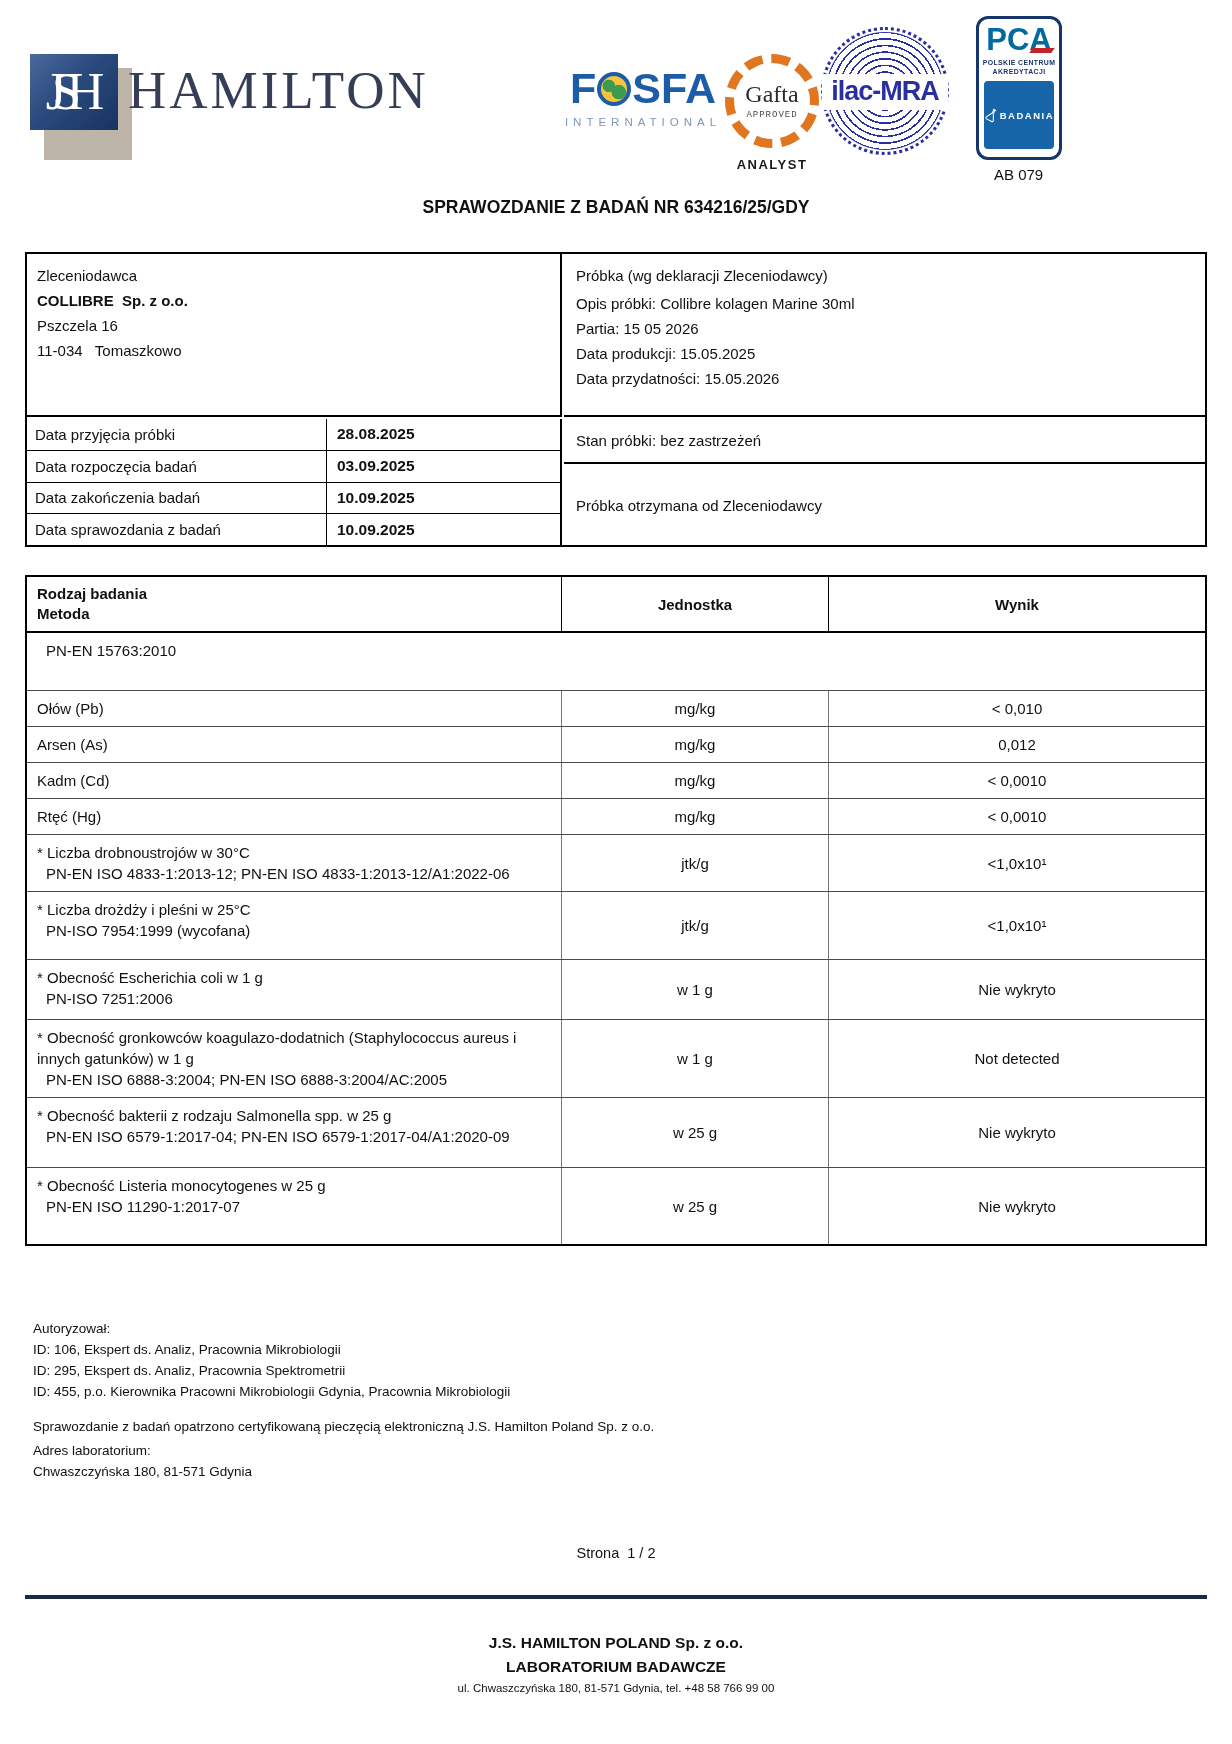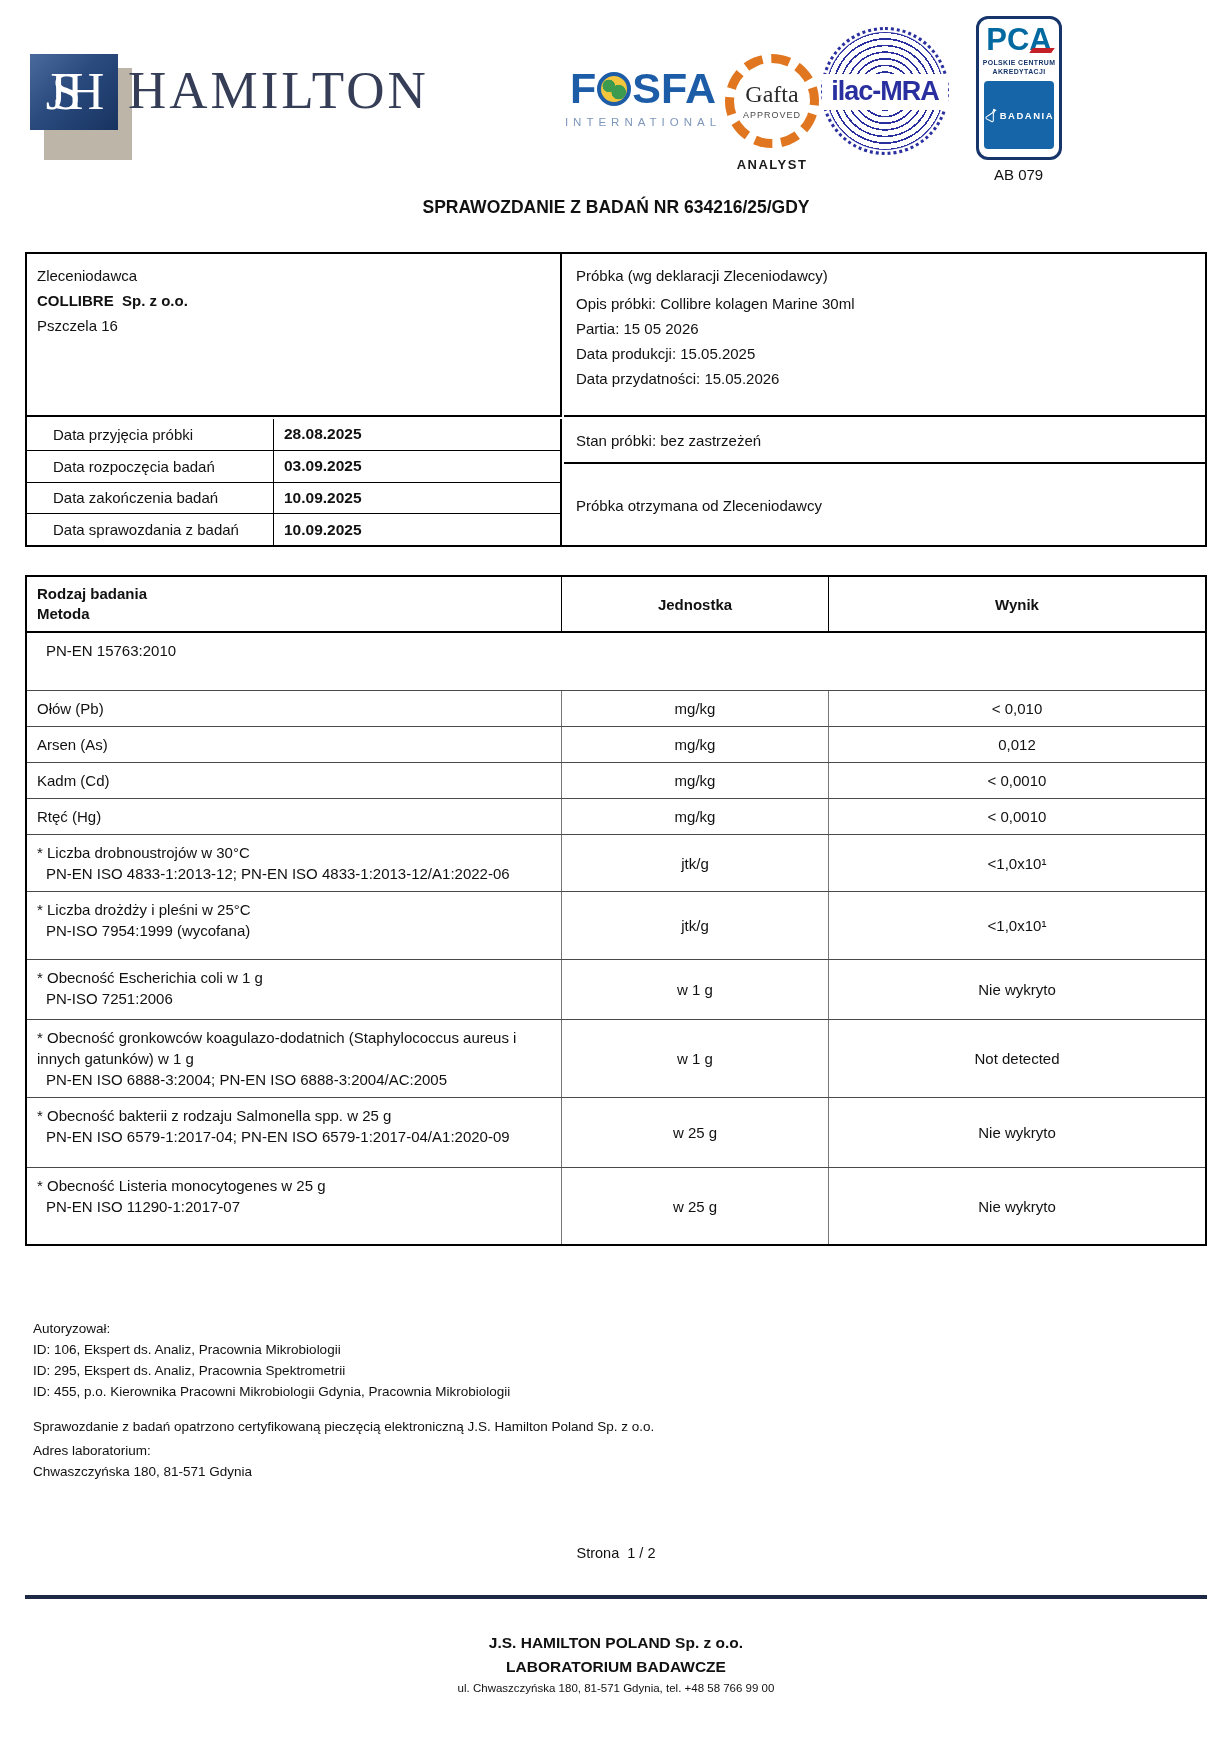--- a/index.html
+++ b/index.html
@@ -35,21 +35,21 @@
                  background: radial-gradient(circle at 30% 38%, #3d9b4f 0 6px, transparent 6.5px),
                              radial-gradient(circle at 68% 62%, #3d9b4f 0 7px, transparent 7.5px),
                              #f3c53d; }
   .fosfa-sub { margin-top:3px; font-size:11.5px; letter-spacing:5px; color:#7e96ba; }
 
   .gafta { position:absolute; left:720px; top:54px; width:104px; text-align:center; }
   .gafta-ring { width:94px; height:94px; margin:0 auto; border-radius:50%;
                 border:9px dashed #e0761f; display:flex; flex-direction:column;
                 align-items:center; justify-content:center; background:#fff; }
   .gafta-name { font-family:"Liberation Serif", serif; font-size:24px; color:#2b2b2b; line-height:1.05; }
-  .gafta-approved { font-size:9px; letter-spacing:1px; color:#4a4a4a; margin-top:2px; }
+  .gafta-approved { font-size:9px; letter-spacing:1px; color:#4a4a4a; margin-top:2px;font-family:Liberation Mono, monospace; }
   .gafta-analyst { margin-top:9px; font-size:13px; font-weight:bold; letter-spacing:1.5px; color:#1a1a1a; }
 
   .ilac { position:absolute; left:826px; top:32px; width:118px; height:118px; }
   .ilac-seal { position:absolute; inset:0; border-radius:50%;
                background: repeating-radial-gradient(circle at 50% 50%, transparent 0 5px, #2a2fa0 5px 6.6px); }
   .ilac-seal::after { content:''; position:absolute; inset:-5px; border:3px dotted #2a2fa0; border-radius:50%; }
   .ilac-band { position:absolute; left:-4px; right:-4px; top:42px; height:36px; background:#fff; }
   .ilac-text { position:absolute; left:50%; top:50%; transform:translate(-50%,-50%);
                font-size:27px; font-weight:bold; color:#2a2fa0; white-space:nowrap; letter-spacing:-1px; }
 
@@ -76,21 +76,21 @@
                  border-right:2px solid #000; border-bottom:2px solid #000; padding:9px 10px; line-height:25px; }
   .client-name { font-weight:bold; white-space:pre-wrap; }
   .client-city { white-space:pre-wrap; }
   .cell-sample { position:absolute; left:537px; top:0; right:0; height:163px;
                  border-bottom:2px solid #000; padding:9px 12px; line-height:25px; }
   .sample-header { margin-bottom:3px; }
   .d-rows { position:absolute; left:0; top:165px; width:535px; bottom:0;
             border-right:2px solid #000; display:flex; flex-direction:column; }
   .d-row { flex:1; display:flex; border-bottom:1.5px solid #000; }
   .d-row:last-child { border-bottom:none; }
-  .d-label { width:247px; border-right:1.5px solid #000; display:flex; align-items:center; padding-left:26px; }
+  .d-label { width:300px; border-right:1.5px solid #000; display:flex; align-items:center; padding-left:8px; }
   .d-value { flex:1; display:flex; align-items:center; padding-left:10px; font-weight:bold; font-size:15.5px; }
   .cell-stan { position:absolute; left:537px; top:165px; right:0; height:45px;
                border-bottom:2px solid #000; display:flex; align-items:center; padding:0 12px; }
   .cell-received { position:absolute; left:537px; top:212px; right:0; bottom:0;
                    display:flex; align-items:center; padding:0 12px; }
 
   
   .results-table { position:absolute; left:25px; top:575px; width:1182px;
                    border:2.5px solid #000; font-size:15px; }
   .r-head { display:grid; grid-template-columns:535px 267px 1fr; border-bottom:2.5px solid #000; }
@@ -183,20 +183,21 @@
     <div class="ab079">AB 079</div>
   </div>
 
   <div class="title">SPRAWOZDANIE Z BADAŃ NR 634216/25/GDY</div>
 
   <div class="info-table">
     <div class="cell-client">
       <div>Zleceniodawca</div>
       <div class="client-name">COLLIBRE  Sp. z o.o.</div>
       <div>Pszczela 16</div>
+      <div class="client-city">11-034   Tomaszkowo</div>
     </div>
     <div class="cell-sample">
       <div class="sample-header">Próbka (wg deklaracji Zleceniodawcy)</div>
       <div>Opis próbki: Collibre kolagen Marine 30ml</div>
       <div>Partia: 15 05 2026</div>
       <div>Data produkcji: 15.05.2025</div>
       <div>Data przydatności: 15.05.2026</div>
     </div>
     <div class="d-rows">
   <div class="d-row">

